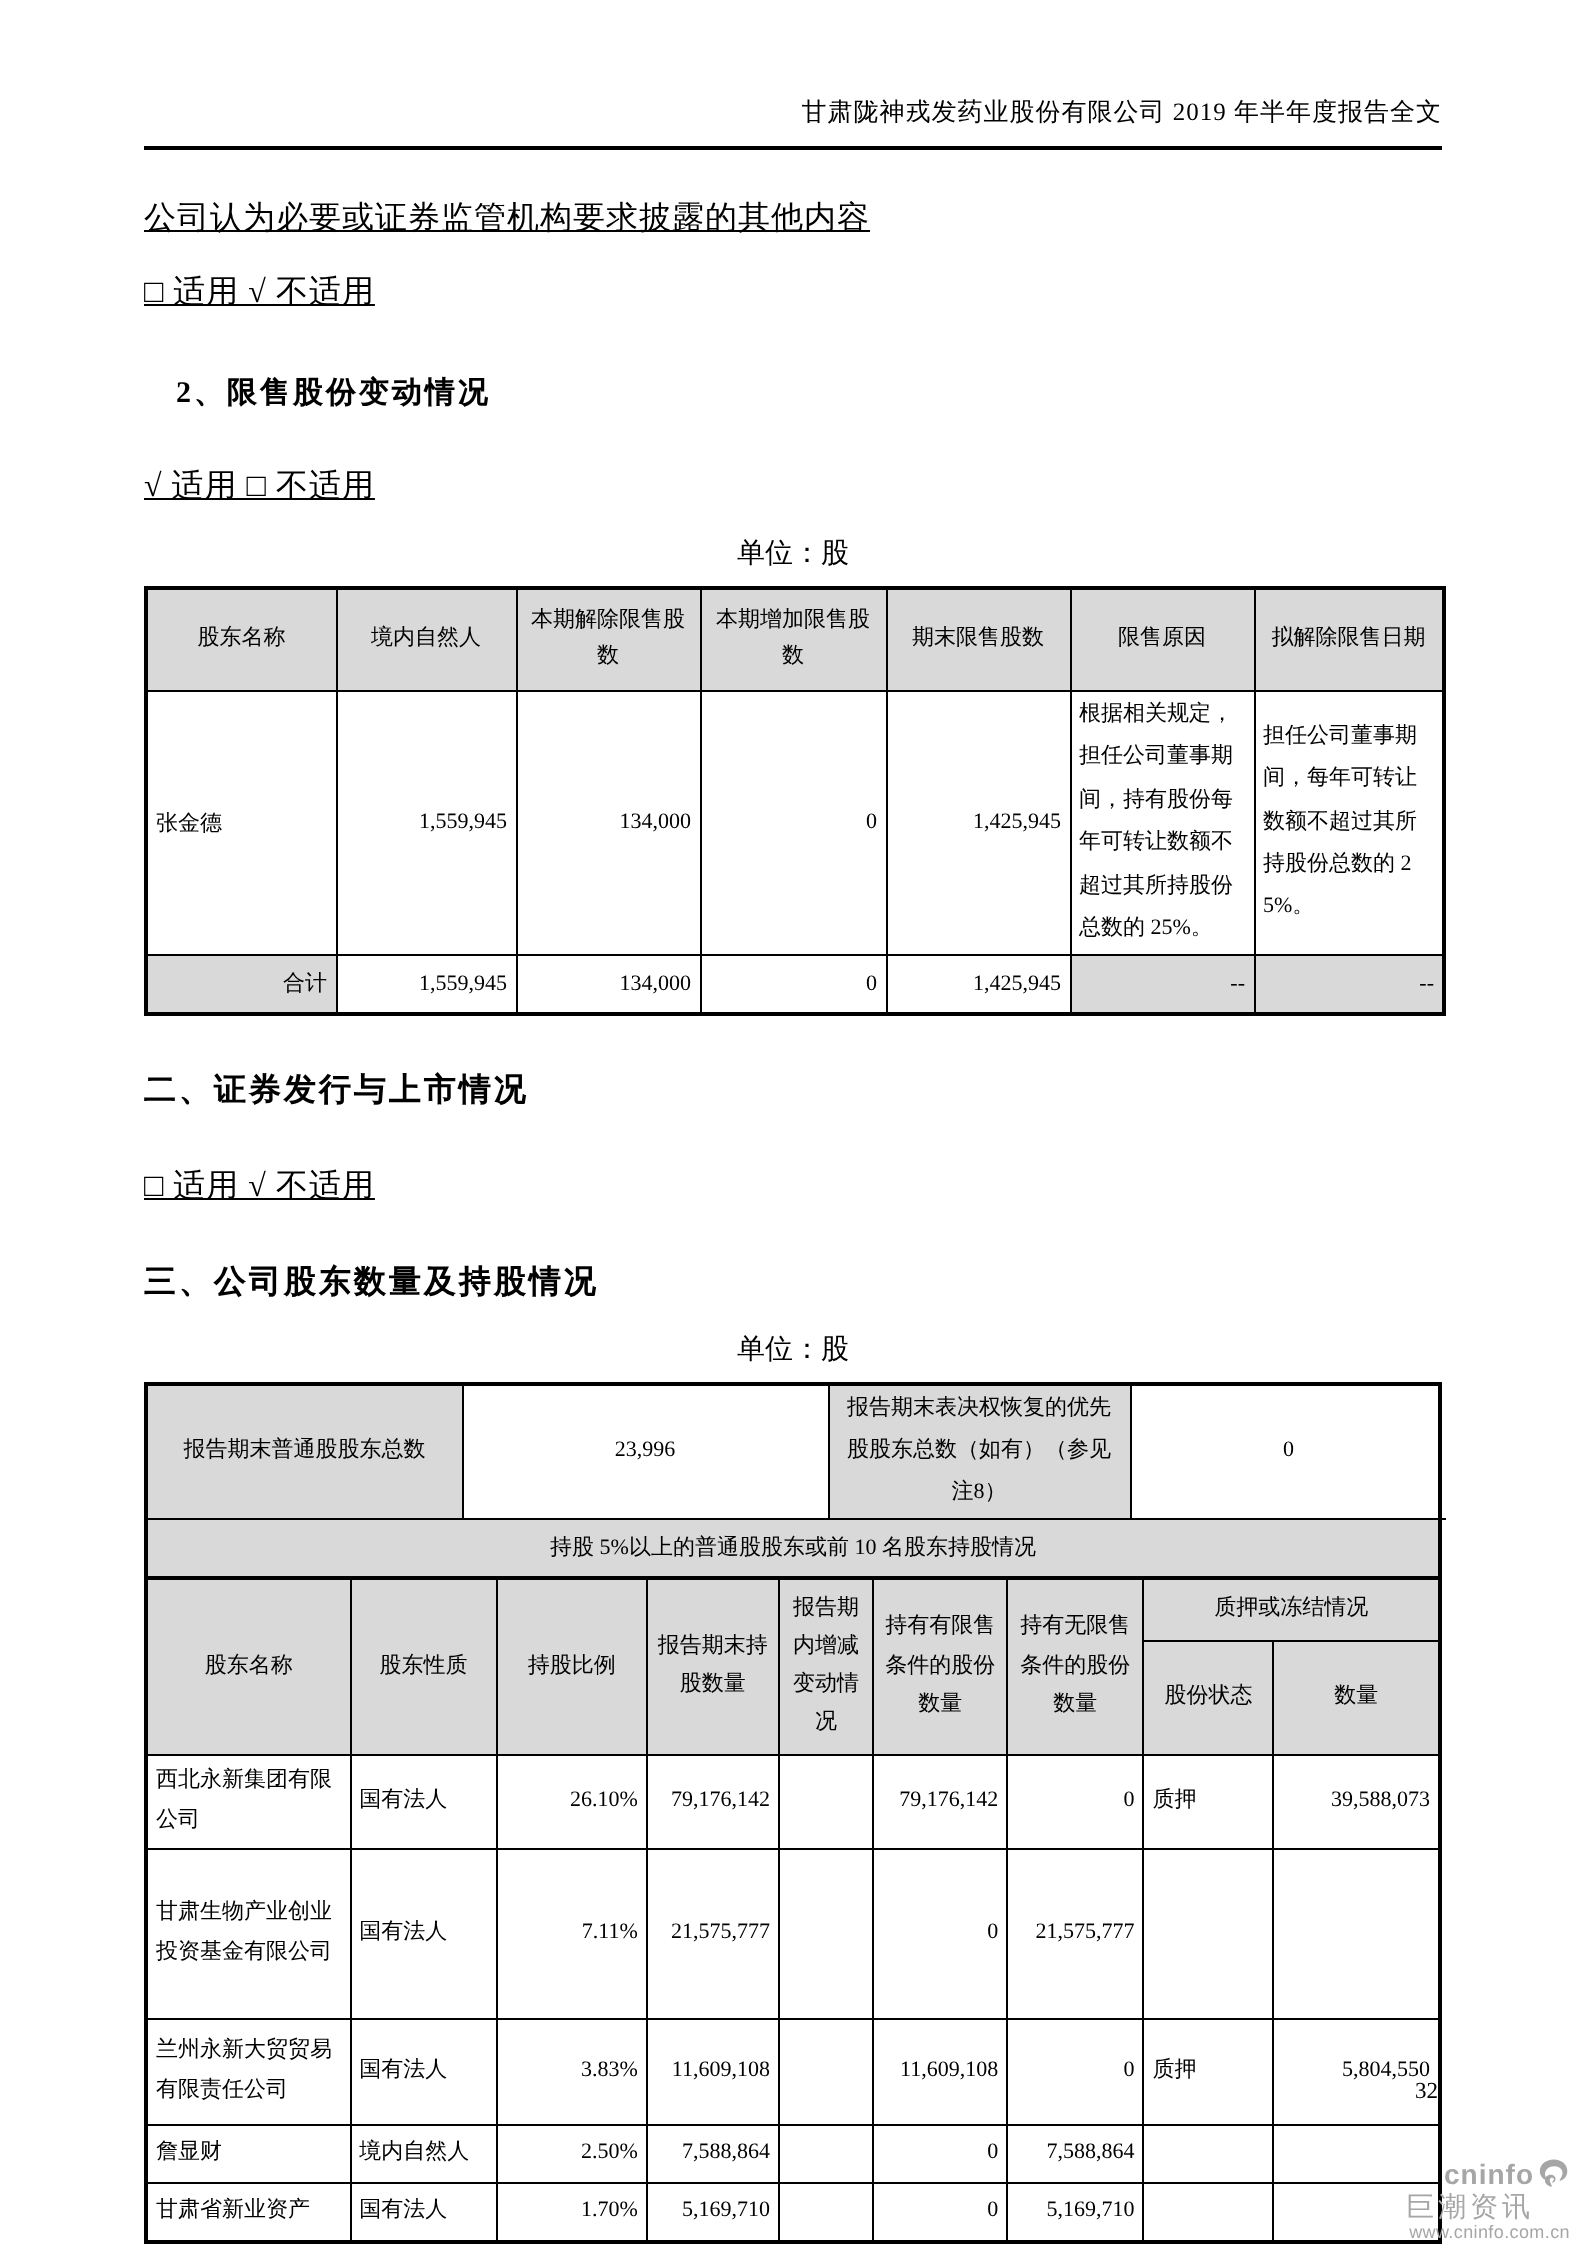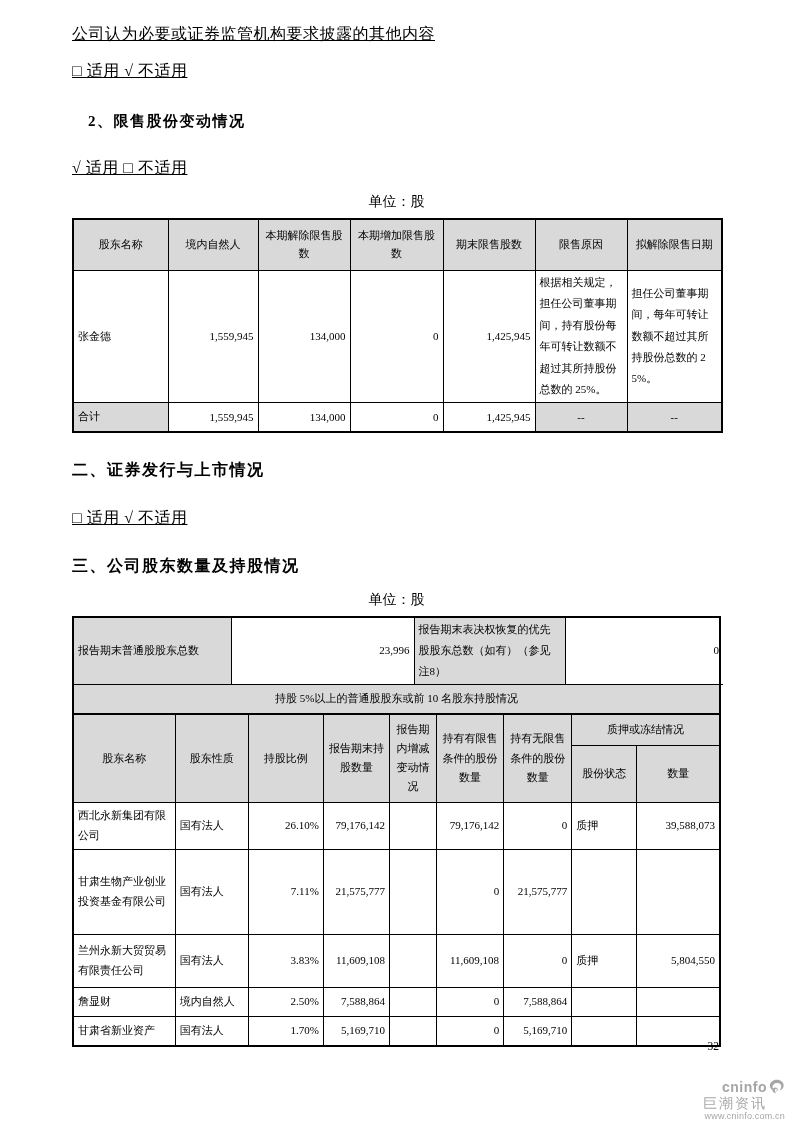--- a/index.html
+++ b/index.html
@@ -24,28 +24,28 @@
   table { border-collapse:collapse; width:100%; table-layout:fixed; }
   td { border:1px solid #000; font-size:11px; padding:1px 4px; word-break:break-all; }
   .gray { background:#d9d9d9; }
   .c { text-align:center; }
   .r { text-align:right; }
   .l { text-align:left; }
 
   .t1 { border:2px solid #000; }
   .t1 .th-row td { height:48px; text-align:center; line-height:1.6; }
   .t1 .data-row td { height:128px; }
-  .t1 .total-row td { height:26px; }
+  .t1 .total-row td { height:26px;text-align:right; }
   .t1 .wrap { line-height:1.95; }
 
   .t2wrap { border:2px solid #000; margin-top:2px; }
   .t2wrap td { border:1px solid #000; }
   .t2wrap table tr > td:first-child { border-left:0; }
   .t2wrap table tr > td:last-child { border-right:0; }
-  .t2a tr:first-child td { border-top:0; }
+  .t2a tr:first-child td { border-top:0;text-align:center; }
   .t2a td { height:64px; line-height:1.9; font-size:11px; }
   .t2b td { border-top:0; height:26px; font-size:11px; }
   .t2c td { line-height:1.75; }
   .t2c .hr1 td { height:28px; text-align:center; }
   .t2c .hr1 td[rowspan] { height:84px; }
   .t2c .hr2 td { height:54px; text-align:center; }
   .t2c tr:last-child td { border-bottom:0;margin-top:14px; }
   .row-h46 td { height:44px; }
   .row-h84 td { height:82px; }
   .row-h52 td { height:50px; }
@@ -60,20 +60,23 @@
   .cninfo .brandrow svg { vertical-align:-3px; margin-left:1px; }
   .cninfo .cnrow { font-size:14px; letter-spacing:2px; padding-right:18px; }
   .cninfo .urlrow { font-size:9px; letter-spacing:0.2px; }
 </style>
 </head>
 <body>
 
 <div class="page">
   <div class="content">
 
+    <div class="doc-header">
+      <span>甘肃陇神戎发药业股份有限公司 2019 年半年度报告全文</span>
+    </div>
 
     <p class="body-line p-other">公司认为必要或证券监管机构要求披露的其他内容</p>
     <p class="body-line p-check">□ 适用 √ 不适用</p>
 
     <h3 class="sec-num-title">2、限售股份变动情况</h3>
     <p class="body-line check2">√ 适用 □ 不适用</p>
     <div class="unit">单位：股</div>
 
     <table class="t1">
       <colgroup>

